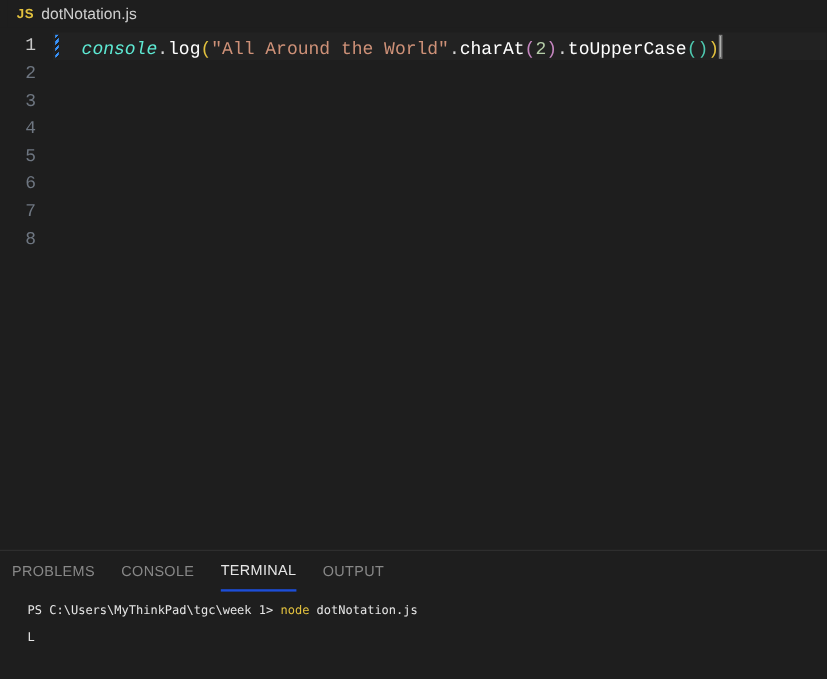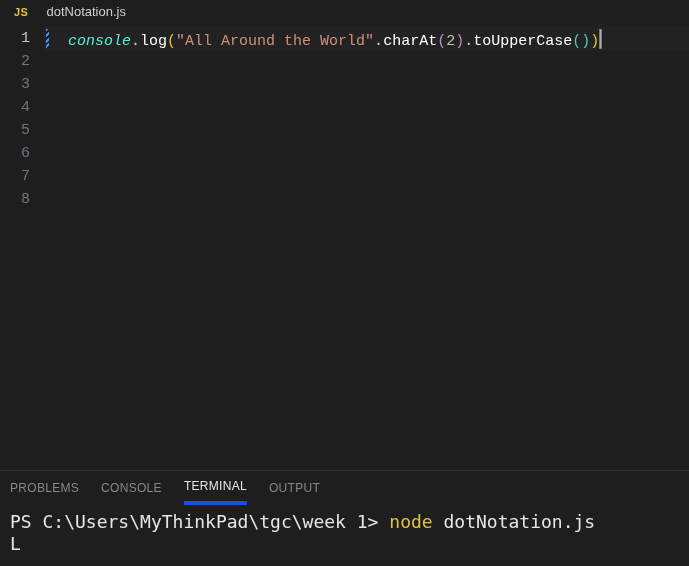--- a/index.html
+++ b/index.html
@@ -23,21 +23,21 @@
   }
   .tab {
     display: flex;
     align-items: center;
     height: 23px;
     padding: 0 8px;
     background: #1e1e1e;
     color: #cfcfcf;
     font-family: 'Segoe UI', sans-serif;
     font-size: 13px;
-    gap: 18px;
+    gap: 6px;
   }
   .tab .js-badge {
     color: #e2c13e;
     font-weight: 700;
     font-size: 11px;
     letter-spacing: 0.5px;
   }
   .editor {
     flex: 1;
     display: flex;
@@ -96,21 +96,21 @@
     display: inline-block;
     width: 1px;
     height: 18px;
     background: #aeafad;
     position: relative;
     top: 3px;
     margin-left: 1px;
     outline: 1px solid #7b7b7b;
   }
   .panel {
-    height: 96px;
+    height: 108px;
     border-top: 1px solid #333;
     background: #1e1e1e;
     display: flex;
     flex-direction: column;
   }
   .panel-tabs {
     display: flex;
     align-items: center;
     height: 34px;
     padding-left: 10px;
@@ -121,27 +121,27 @@
     letter-spacing: 0.3px;
   }
   .panel-tab {
     height: 34px;
     display: flex;
     align-items: center;
     cursor: pointer;
   }
   .panel-tab.active {
     color: #e7e7e7;
-    border-bottom: 4px solid #1d4ed8;
+    border-bottom: 2px solid #1d4ed8;
   }
   .terminal {
     flex: 1;
-    padding: 6px 10px 0 10px;
+    padding: 6px 10px 0 23px;
     font-family: Consolas, monospace;
-    font-size: 18px;
+    font-size: 10px;
     line-height: 22px;
     color: #e6e6e6;
   }
   .term-ps { color: #e6e6e6; }
   .term-cmd { color: #e2c13e; }
   .term-arg { color: #e6e6e6; }
   .term-cursor {
     display: inline-block;
     width: 8px;
     height: 16px;

